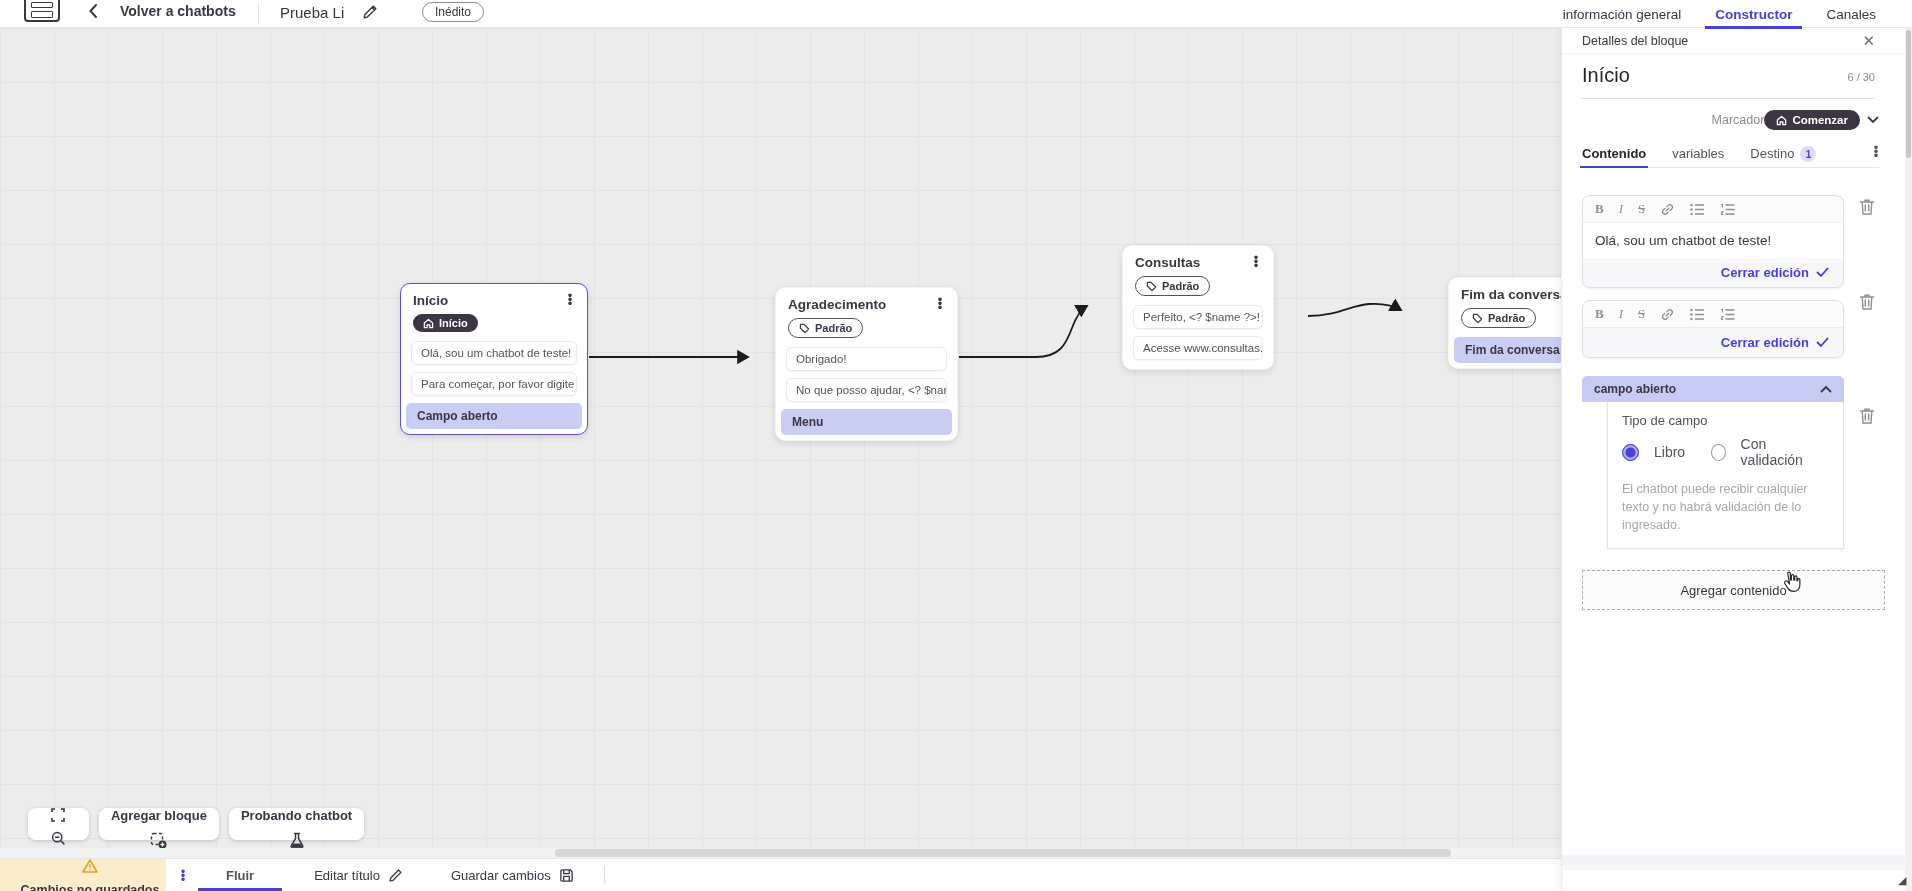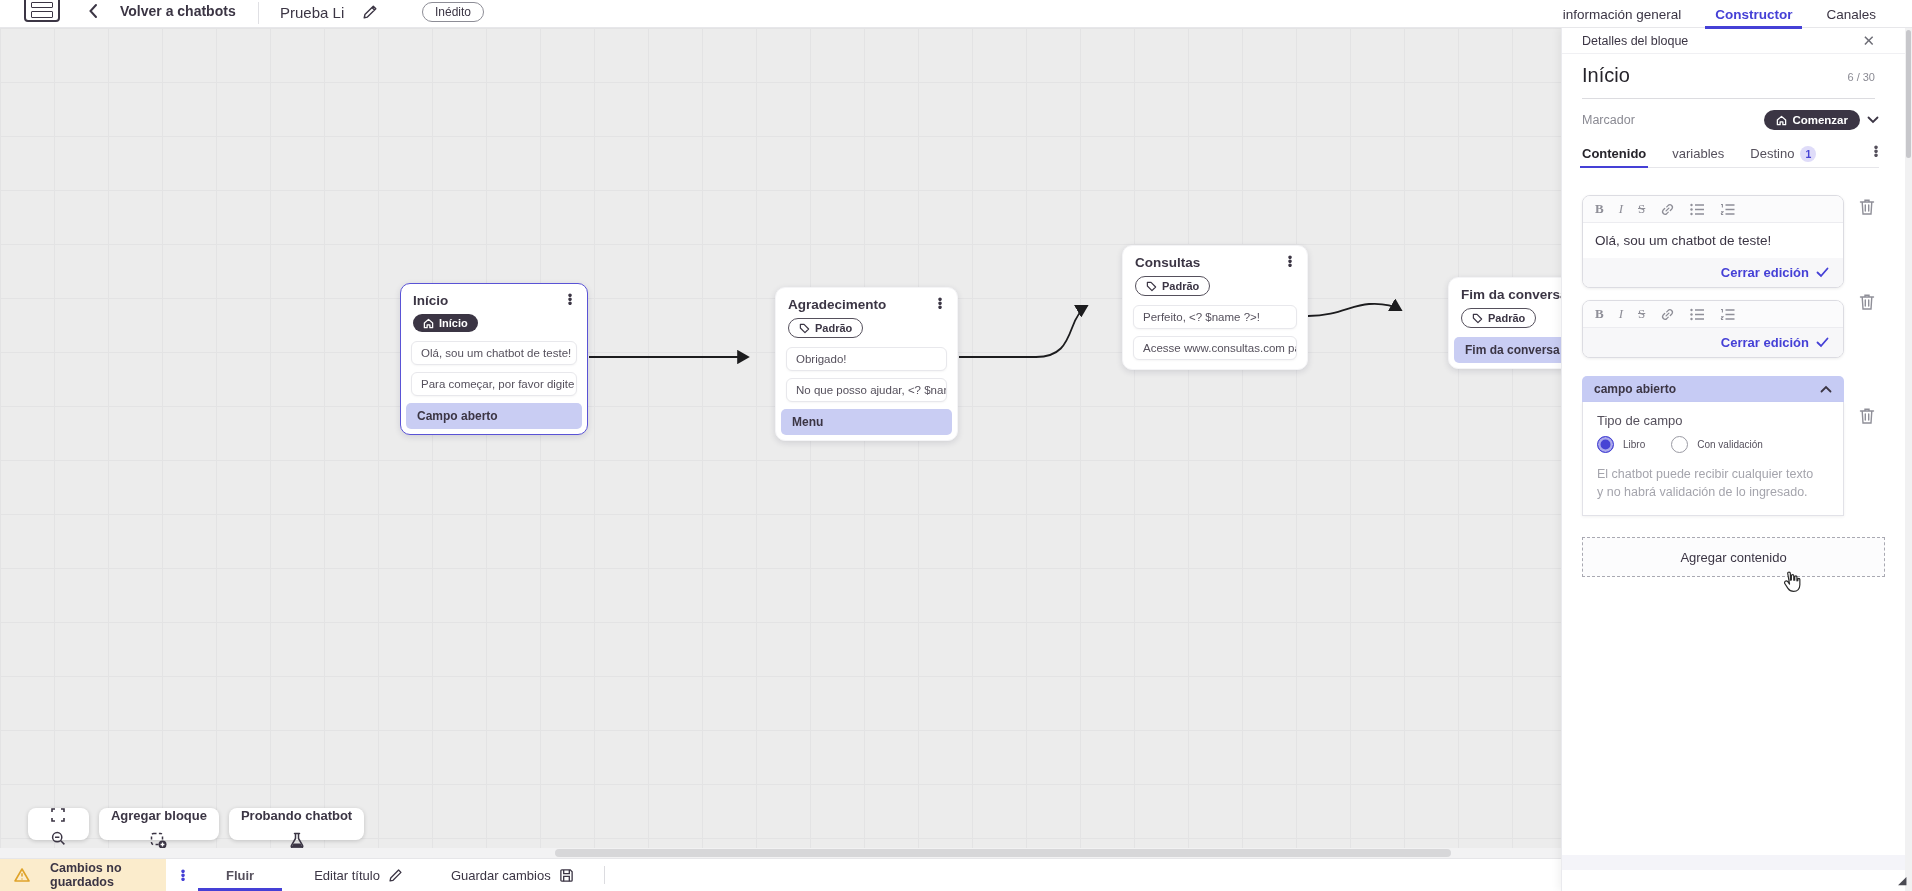--- a/index.html
+++ b/index.html
@@ -55,42 +55,42 @@
     display:flex; align-items:center; gap:9px; padding:0 12px; font-size:13px; font-weight:700; color:#3b3544;flex-direction:column; }
   .ct-card .icon-btn { display:flex; align-items:center; cursor:pointer; }
 
   
   #hscroll { position:absolute; left:0; top:848px; width:1561px; height:10px; background:#f2f2f3; z-index:5; }
   #hscroll .thumb { position:absolute; left:555px; top:1px; width:896px; height:8px; background:#d7d7d9; border-radius:4px; }
 
   
   #bottom-bar { position:absolute; left:0; top:858px; width:1561px; height:33px; background:#fff;
     border-top:1px solid #e6e6e9; display:flex; align-items:stretch; z-index:10; }
-  #warning-seg { width:166px; background:#fbeccc; display:flex; align-items:center; gap:20px; padding-left:14px;
-    font-size:12.5px; font-weight:700; color:#3b3544; }
+  #warning-seg { width:166px; background:#fbeccc; display:flex; align-items:center; gap:10px; padding-left:14px;
+    font-size:12.5px; font-weight:700; color:#3b3544;flex-direction:column; }
   #bb-dots { color:#4540d6; margin-left:10px; align-self:center; }
   #flow-tab { position:relative; margin-left:8px; padding:0 28px; display:flex; align-items:center;
     font-size:13px; font-weight:700; color:#55505c; cursor:pointer; }
   #flow-tab::after { content:""; position:absolute; left:0; right:0; bottom:0; height:3px; background:#4540d6; }
   .bb-btn { display:flex; align-items:center; gap:8px; font-size:13px; color:#3b3544; cursor:pointer; }
   #edit-title-btn { margin-left:32px; }
   #save-btn { margin-left:48px; }
   .bb-divider { width:1px; height:18px; background:#dcdce0; margin:auto 0 auto 30px; }
 
   
   #panel { position:absolute; left:1561px; top:28px; width:344px; bottom:0; background:#fff;
     border-left:1px solid #eaeaee; box-shadow:-3px 0 8px rgba(0,0,0,.05); z-index:20; }
   #panel-title-row { position:relative; height:26px; padding:6px 20px 0 20px; font-size:12.5px; color:#3b3544;
     border-bottom:1px solid #f0f0f3; }
   #panel-close { position:absolute; right:30px; top:4px; font-size:15px; color:#6d6d76; cursor:pointer; }
   #block-name-row { position:absolute; left:20px; right:30px; top:36px; display:flex; justify-content:space-between;
     align-items:flex-end; border-bottom:1px solid #dcdce0; padding-bottom:11px; }
   #block-name { font-size:20px; font-weight:500; color:#26242b; }
   #char-count { font-size:11px; color:#8a8a93; padding-bottom:4px; }
-  #marker-row { position:absolute; left:20px; right:26px; top:82px; display:flex; justify-content:space-between; align-items:center; }
+  #marker-row { position:absolute; left:20px; right:26px; top:82px; display:flex; justify-content:flex-end; align-items:center; }
   #marker-label { font-size:12.5px; color:#8a8a93; }
   #marker-value { display:flex; align-items:center; gap:7px; }
   #marker-pill { display:inline-flex; align-items:center; gap:5px; background:#3b3544; color:#fff;
     border-radius:999px; padding:4px 12px; font-size:11.5px; font-weight:700; cursor:pointer; }
   #panel-tabs { position:absolute; left:20px; right:26px; top:112px; height:28px; display:flex; gap:26px;
     border-bottom:1px solid #e6e6ea; }
   .ptab { position:relative; display:flex; align-items:center; gap:6px; font-size:13px; color:#55505c; cursor:pointer; }
   .ptab.active { color:#26242b; font-weight:700; }
   .ptab.active::after { content:""; position:absolute; left:-2px; right:-2px; bottom:-1px; height:2.5px; background:#4540d6; }
   .ptab .badge { width:16px; height:16px; border-radius:50%; background:#dfdcf9; color:#4743d4;
@@ -109,24 +109,24 @@
   .ed-tb.i { font-style:italic; font-family:"Liberation Serif", serif; }
   .ed-tb.s { text-decoration:line-through; font-family:"Liberation Serif", serif; }
   .ed-body { padding:8px 12px; font-size:13.5px; color:#3b3544; line-height:19px; background:#fff; min-height:27px; }
   .ed-footer { padding:7px 14px; background:#f7f7f9; display:flex; justify-content:flex-end; align-items:center; gap:7px;
     color:#4540d6; font-size:13px; font-weight:700; cursor:pointer; }
 
   #open-field { margin-top:18px; border-radius:6px 6px 4px 4px; }
   #of-header { background:#c6cbf4; border-radius:5px 5px 0 0; display:flex; justify-content:space-between;
     align-items:center; padding:6px 12px; font-size:12px; font-weight:700; color:#3b3544; cursor:pointer; }
   #of-body { border:1px solid #e2e2e8; border-top:none; background:#fff; padding:11px 26px 14px 14px;
-    box-shadow:0 1px 3px rgba(0,0,0,.06); }
+    box-shadow:0 1px 3px rgba(0,0,0,.06);margin-left:25px; }
   #of-type-label { font-size:13px; color:#55505c; margin-bottom:8px; }
   .radio-row { display:flex; align-items:center; gap:26px; margin-bottom:12px; }
-  .radio-opt { display:flex; align-items:center; gap:9px; font-size:10px; color:#55505c; cursor:pointer; }
+  .radio-opt { display:flex; align-items:center; gap:15px; font-size:14px; color:#55505c; cursor:pointer; }
   .radio { width:17px; height:17px; border-radius:50%; }
   .radio.sel { background:#4743d4; box-shadow:inset 0 0 0 2.5px rgba(255,255,255,.55); border:1.5px solid #4743d4; }
   .radio.unsel { background:#fff; border:1.5px solid #9a9aa3; }
   #of-helper { font-size:12.5px; color:#a5a5ad; line-height:18px; }
 
   #add-content-btn { margin-top:21px; margin-right:-41px; height:40px; border:1px dashed #a9a9b2;
     background:#fcfcfd; display:flex; align-items:center; justify-content:center;
     font-size:13px; color:#3b3544; cursor:pointer; }
 
   .trash-btn { position:absolute; cursor:pointer; }
@@ -226,21 +226,21 @@
             <path d="M1.5 1.5h4l5 5-4 4-5-5Z" fill="none" stroke="#3b3544" stroke-width="1.3" stroke-linejoin="round"></path>
           </svg>
       </span>
       <span>Padrão</span>
     </div>
     <div class="row-plain">Obrigado!</div>
     <div class="row-plain">No que posso ajudar, &lt;? $name ...</div>
     <div class="row-action">Menu</div>
   </div>
 
-  <div class="node" style="left:1122px; top:217px; width:186px;">
+  <div class="node" style="left:1122px; top:217px; width:152px;">
     <div class="node-head">
       <span class="node-title">Consultas</span>
       <span class="dots-v">
           <span>•</span>
           <span>•</span>
           <span>•</span>
         </span>
     </div>
     <div class="node-pill outline">
       <span>

